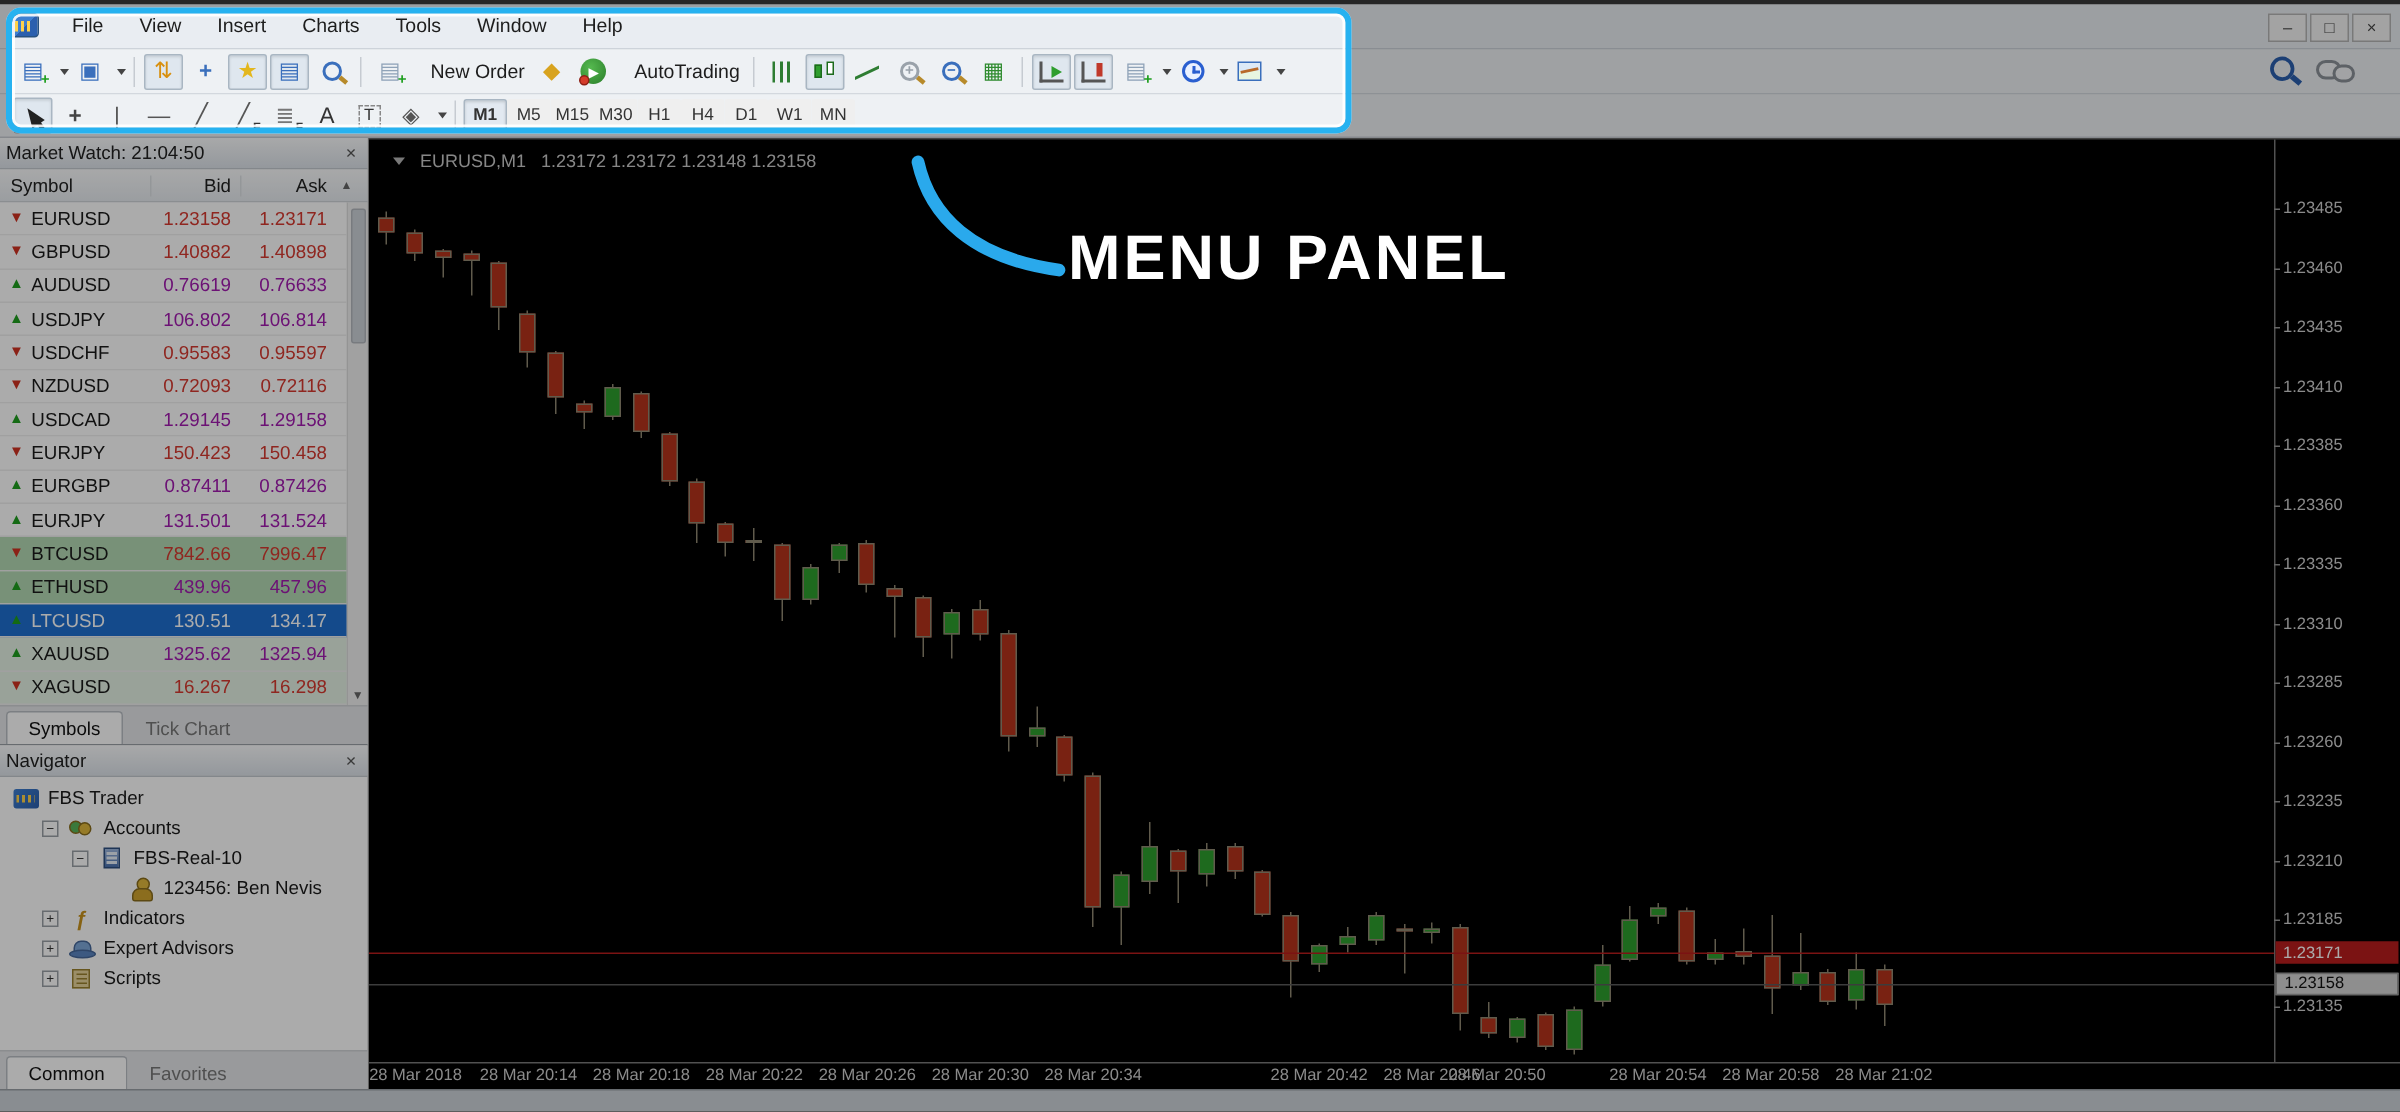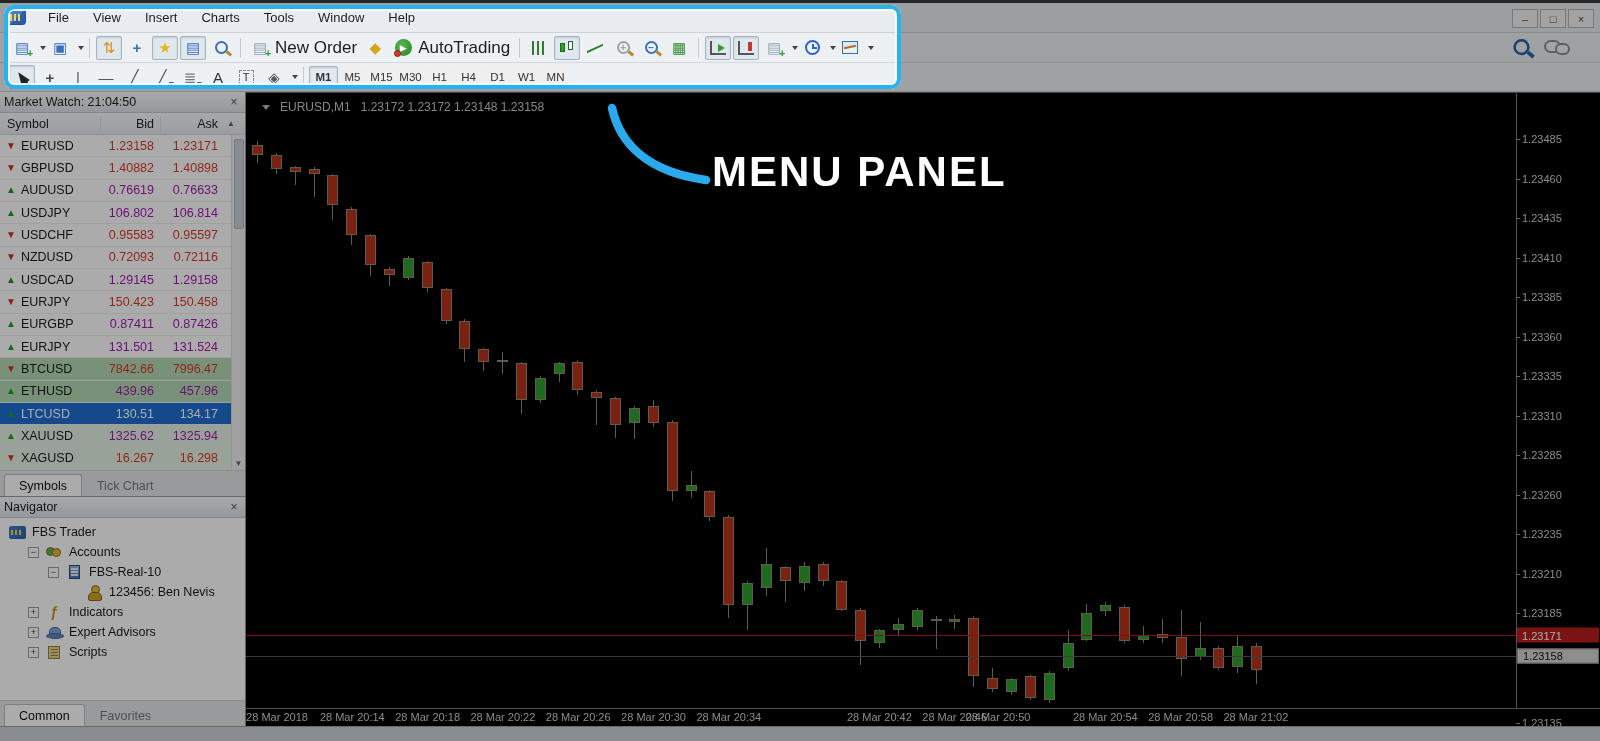--- a/index.html
+++ b/index.html
@@ -24,21 +24,21 @@
   .toolbar1 { position:absolute; left:0; top:33px; width:100%; height:30px; background:#eef1f4; border-bottom:1px solid #d3d8de; display:flex; align-items:center; padding-left:8px; }
   .toolbar2 { position:absolute; left:0; top:63px; width:100%; height:29px; background:#eef1f4; border-bottom:1px solid #c8cdd3; display:flex; align-items:center; padding-left:8px; }
   .tb-btn { min-width:26px; height:24px; margin:0 1px; border:1px solid transparent; border-radius:2px;
             display:flex; align-items:center; justify-content:center; position:relative; background:transparent; }
   .tb-btn.pressed { background:#dfe7ef; border-color:#a9b6c2; box-shadow:inset 0 1px 2px rgba(0,0,0,.12); }
   .tb-sep { width:1px; height:20px; background:#c6cbd1; margin:0 5px; }
   .tb-glyph { font-size:15px; line-height:1; }
   .tb-badge { position:absolute; right:1px; bottom:0; font-size:10px; font-weight:bold; line-height:1; }
   .tb-caret { width:0; height:0; border-left:3.5px solid transparent; border-right:3.5px solid transparent;
               border-top:4px solid #444; margin-left:4px; }
-  .tb-label { font-size:17px; color:#1d1d1d; margin:0 4px 0 1px; }
+  .tb-label { font-size:13px; color:#1d1d1d; margin:0 4px 0 13px; }
   .tf-btn { min-width:29px; height:22px; margin:0 0; font-size:11.5px; color:#333;
             display:flex; align-items:center; justify-content:center; border:1px solid transparent; border-radius:2px; }
   .tf-btn.active { background:#e2e9f1; border-color:#a9b6c2; box-shadow:inset 0 1px 2px rgba(0,0,0,.15); font-weight:bold; }
 
   
   .lens { width:13px; height:13px; border:2.5px solid #3a6fbc; border-radius:50%; position:relative; display:inline-flex; align-items:center; justify-content:center; }
   .lens:after { content:""; position:absolute; width:6px; height:2.5px; background:#b78a2a; right:-6px; bottom:-2px; transform:rotate(40deg); }
   .lens i { font-style:normal; font-size:10px; font-weight:bold; color:#3a6fbc; line-height:1; }
   .lens-gray { border-color:#9aa2aa; } .lens-gray i { color:#9aa2aa; }
   .ic-bars { width:15px; height:14px; background:repeating-linear-gradient(90deg,#2e7d32 0 2px,transparent 2px 5px); }
@@ -673,21 +673,21 @@
           <span class="price-tick" style="top: 164.5px;">1.23410</span>
           <span class="price-tick" style="top: 204px;">1.23385</span>
           <span class="price-tick" style="top: 243.5px;">1.23360</span>
           <span class="price-tick" style="top: 283px;">1.23335</span>
           <span class="price-tick" style="top: 322.5px;">1.23310</span>
           <span class="price-tick" style="top: 362px;">1.23285</span>
           <span class="price-tick" style="top: 401.5px;">1.23260</span>
           <span class="price-tick" style="top: 441px;">1.23235</span>
           <span class="price-tick" style="top: 480.5px;">1.23210</span>
           <span class="price-tick" style="top: 520px;">1.23185</span>
-          <span class="price-tick" style="top: 630px; text-align: center;">1.23135</span>
+          <span class="price-tick" style="top: 578px; text-align: center;">1.23135</span>
         </div>
       <div class="time-ticks">
           <span class="time-tick" style="left: 31px;">28 Mar 2018</span>
           <span class="time-tick" style="left: 106.3px;">28 Mar 20:14</span>
           <span class="time-tick" style="left: 181.6px;">28 Mar 20:18</span>
           <span class="time-tick" style="left: 256.9px;">28 Mar 20:22</span>
           <span class="time-tick" style="left: 332.2px;">28 Mar 20:26</span>
           <span class="time-tick" style="left: 407.5px;">28 Mar 20:30</span>
           <span class="time-tick" style="left: 482.8px;">28 Mar 20:34</span>
           <span class="time-tick" style="left: 558.1px; margin-top: 16px;">28 Mar 20:38</span>

